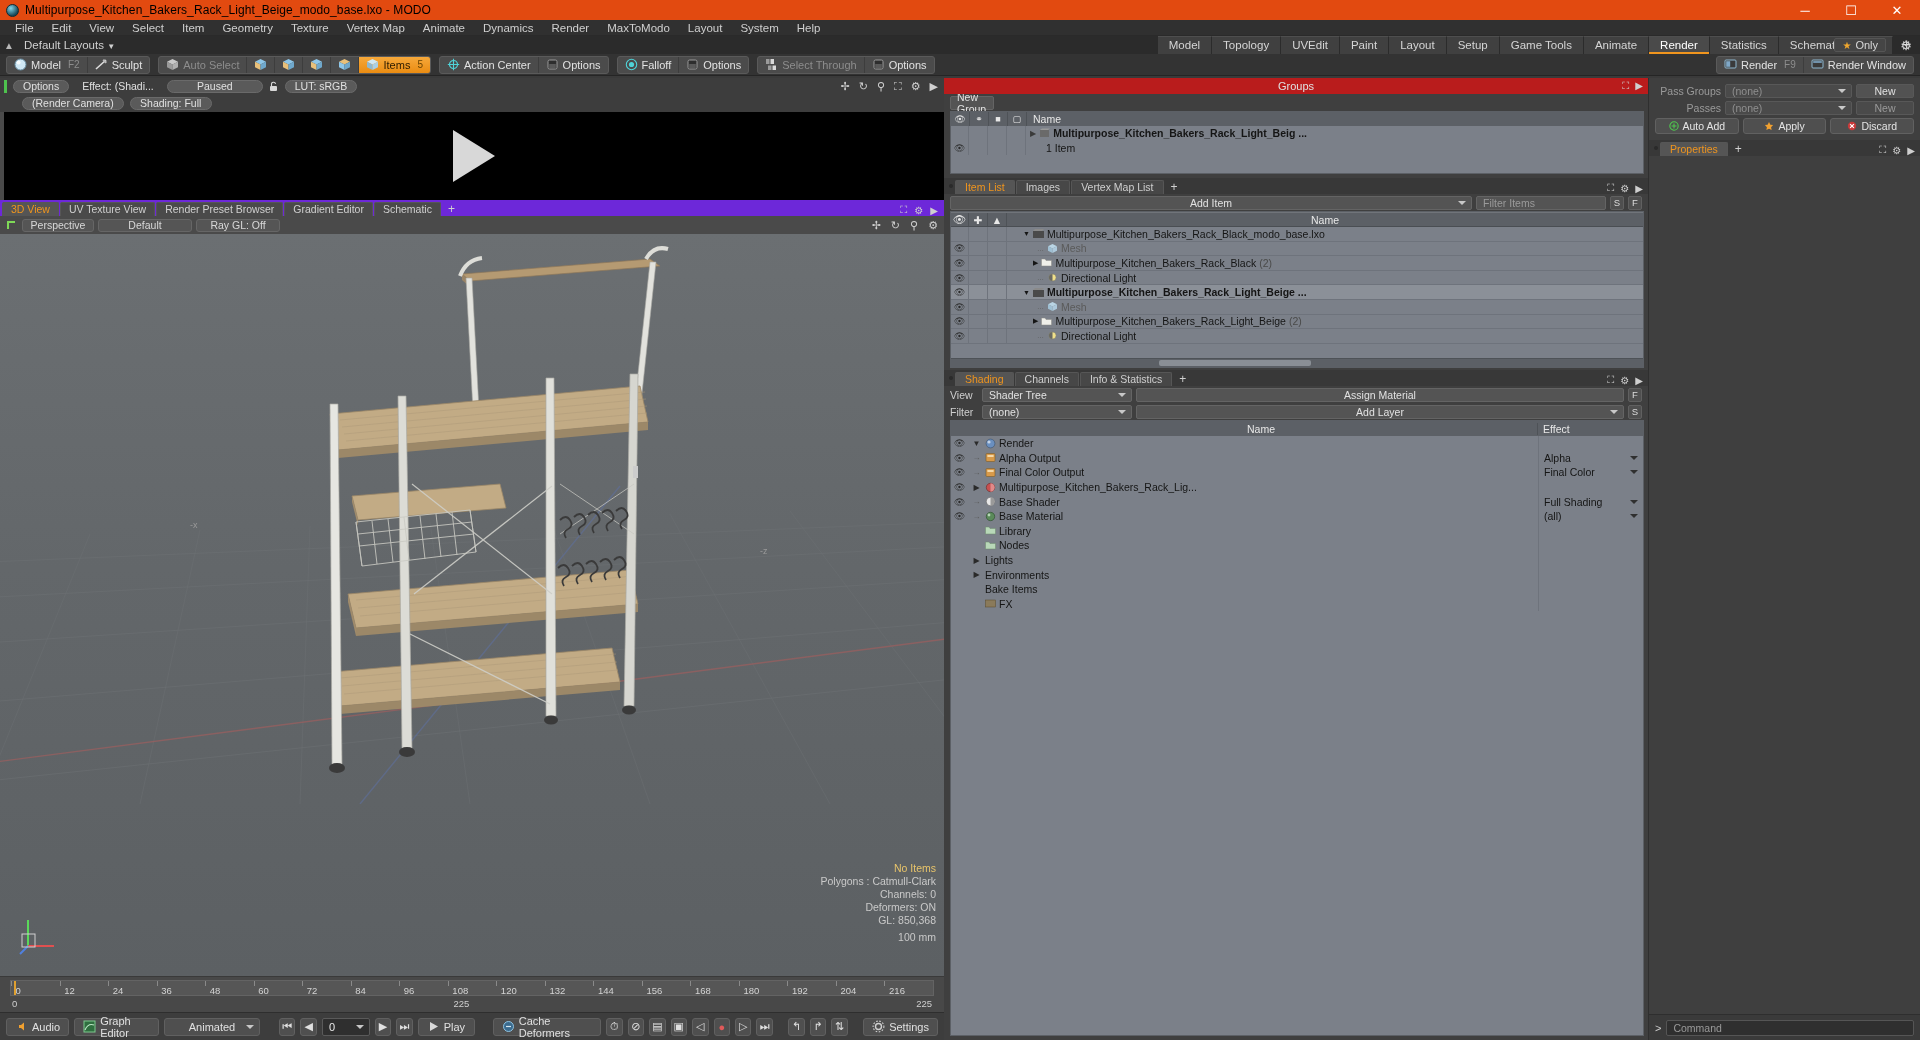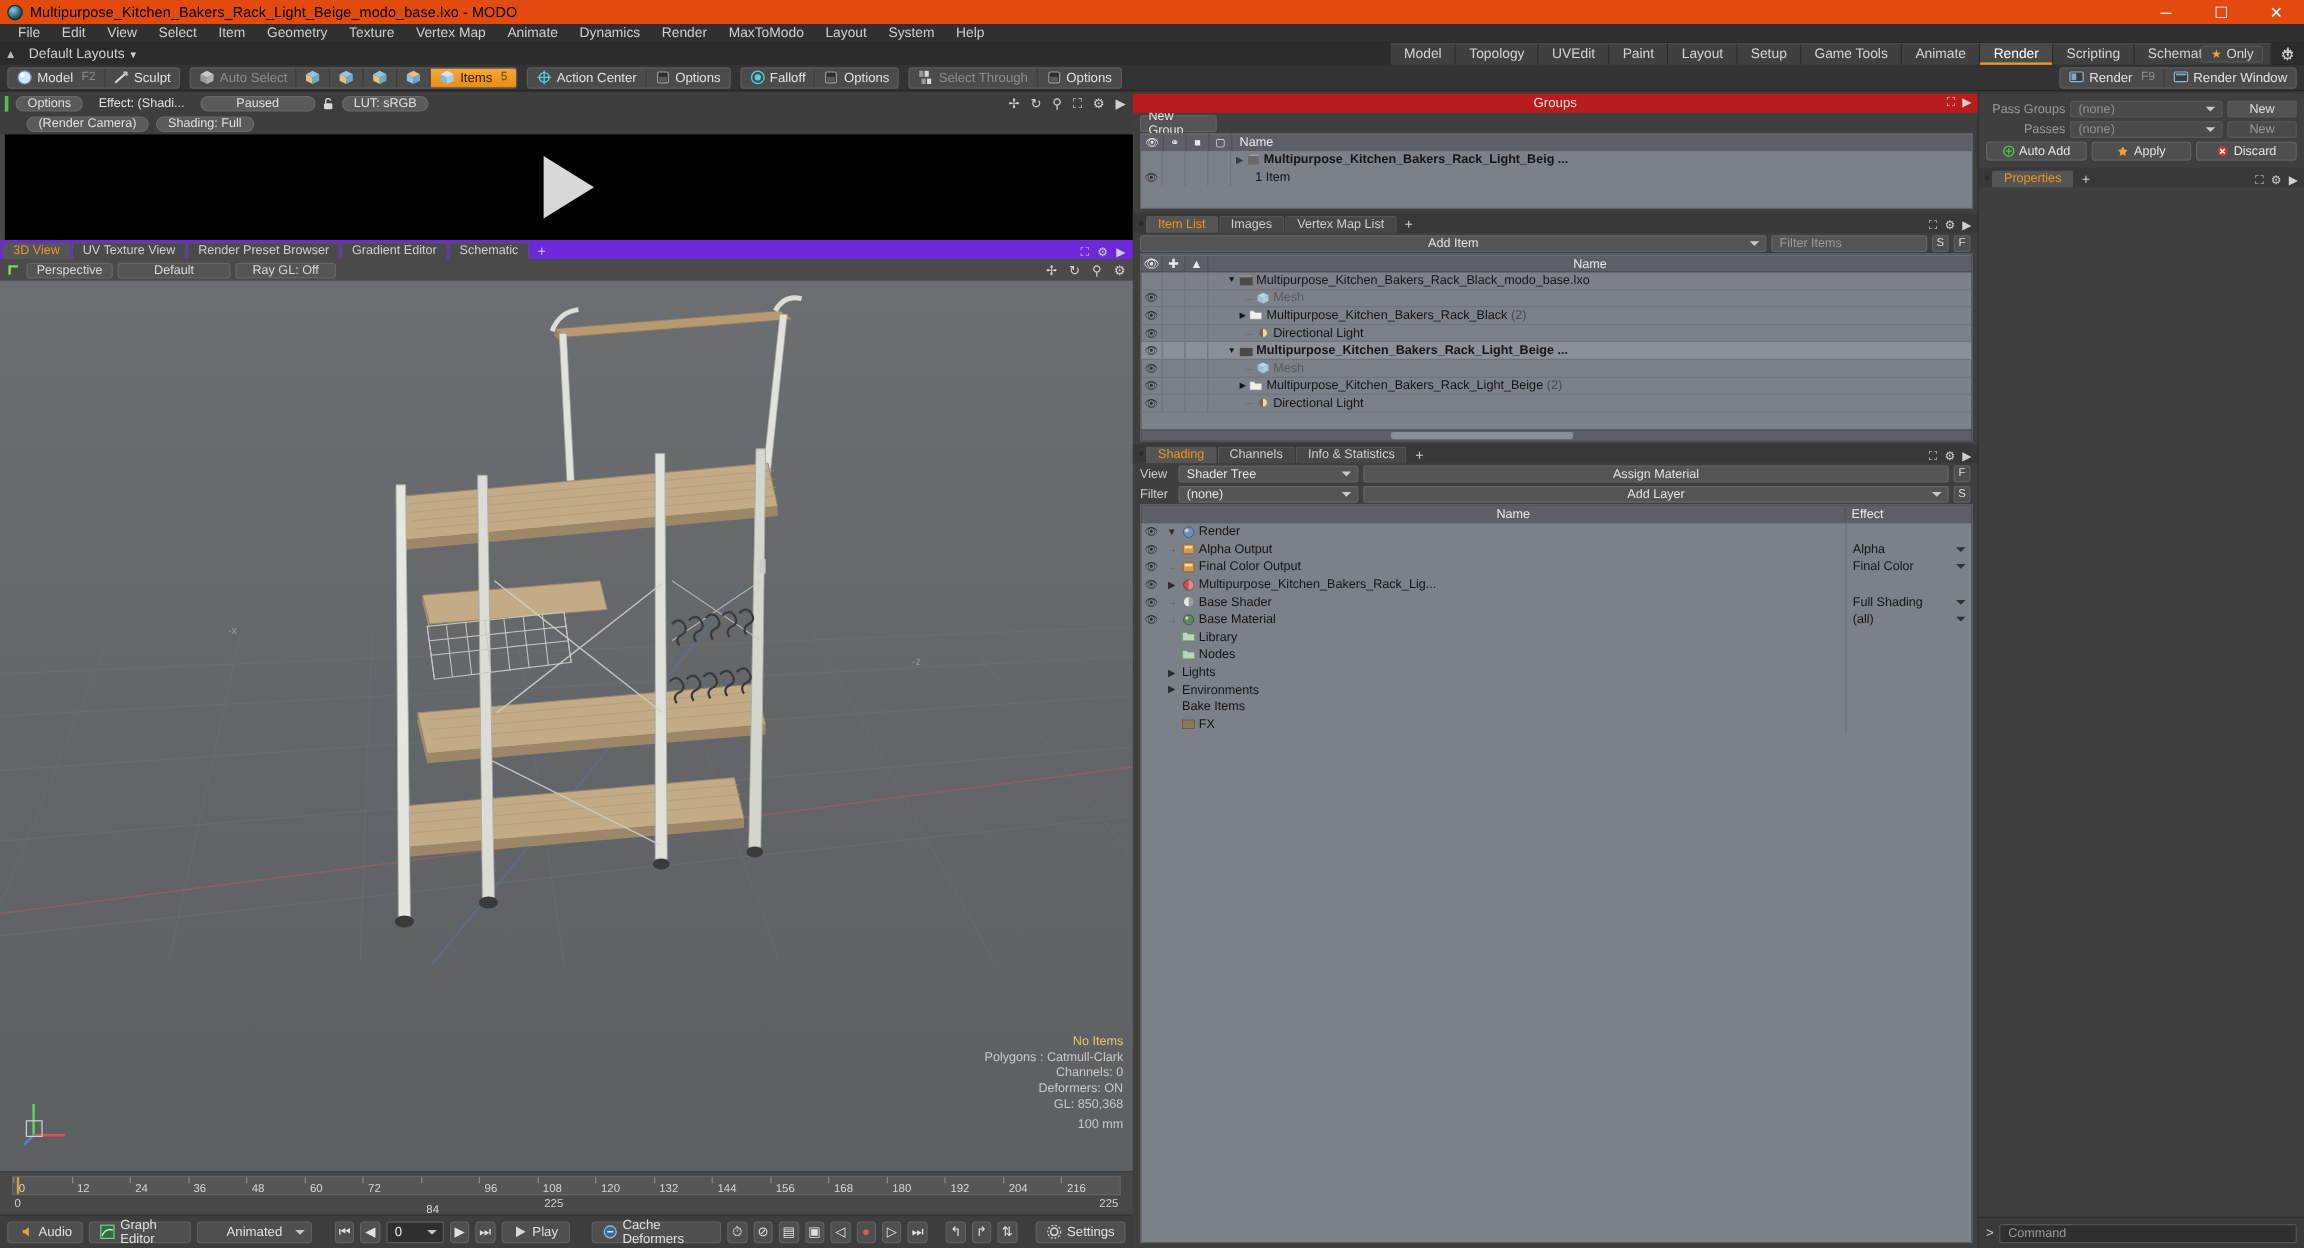--- a/index.html
+++ b/index.html
@@ -264,21 +264,21 @@
   <div id="tabstrip">
     <div class="tab">Model</div>
     <div class="tab">Topology</div>
     <div class="tab">UVEdit</div>
     <div class="tab">Paint</div>
     <div class="tab">Layout</div>
     <div class="tab">Setup</div>
     <div class="tab">Game Tools</div>
     <div class="tab">Animate</div>
     <div class="tab active">Render</div>
-    <div class="tab">Scripting</div>
+    <div class="tab">Statistics</div>
     <div class="tab">Schematic Fusion</div>
     <div class="plus">+</div>
   </div>
   <div id="onlybadge">
     <span class="star">★</span>
     <span>Only</span>
   </div>
   <div id="gearbtn">⚙</div>
 </div>
 
@@ -637,21 +637,21 @@
           <div class="tlab" style="left: 11.0263%;">24</div>
           <div class="tick" style="left: 15.7895%;"></div>
           <div class="tlab" style="left: 16.2895%;">36</div>
           <div class="tick" style="left: 21.0526%;"></div>
           <div class="tlab" style="left: 21.5526%;">48</div>
           <div class="tick" style="left: 26.3158%;"></div>
           <div class="tlab" style="left: 26.8158%;">60</div>
           <div class="tick" style="left: 31.5789%;"></div>
           <div class="tlab" style="left: 32.0789%;">72</div>
           <div class="tick" style="left: 36.8421%;"></div>
-          <div class="tlab" style="left: 37.3421%; margin-top: 18px;">84</div>
+          <div class="tlab" style="left: 37.3421%;">84</div>
           <div class="tick" style="left: 42.1053%;"></div>
           <div class="tlab" style="left: 42.6053%;">96</div>
           <div class="tick" style="left: 47.3684%;"></div>
           <div class="tlab" style="left: 47.8684%;">108</div>
           <div class="tick" style="left: 52.6316%;"></div>
           <div class="tlab" style="left: 53.1316%;">120</div>
           <div class="tick" style="left: 57.8947%;"></div>
           <div class="tlab" style="left: 58.3947%;">132</div>
           <div class="tick" style="left: 63.1579%;"></div>
           <div class="tlab" style="left: 63.6579%;">144</div>
@@ -740,21 +740,21 @@
 
     <div class="panel" style="height:100px">
       <div class="ptitle">
         <span>Groups</span>
         <span class="picons">
           <span>⛶</span>
           <span>▶</span>
         </span>
       </div>
       <div class="rowbar">
-        <div class="fld ctr" style="width:64px">New Group</div>
+        <div class="fld ctr" style="width:44px">New Group</div>
       </div>
       <div class="gbody" style="flex:1;margin:0 4px 4px 6px;border:1px solid #5c6066;display:flex;flex-direction:column">
         <div class="gcolhead">
           <div class="gc">👁</div>
           <div class="gc">⚭</div>
           <div class="gc">■</div>
           <div class="gc">▢</div>
           <div class="gname">Name</div>
         </div>
         <div class="lrow" style="background:#7b8089;border:none">

